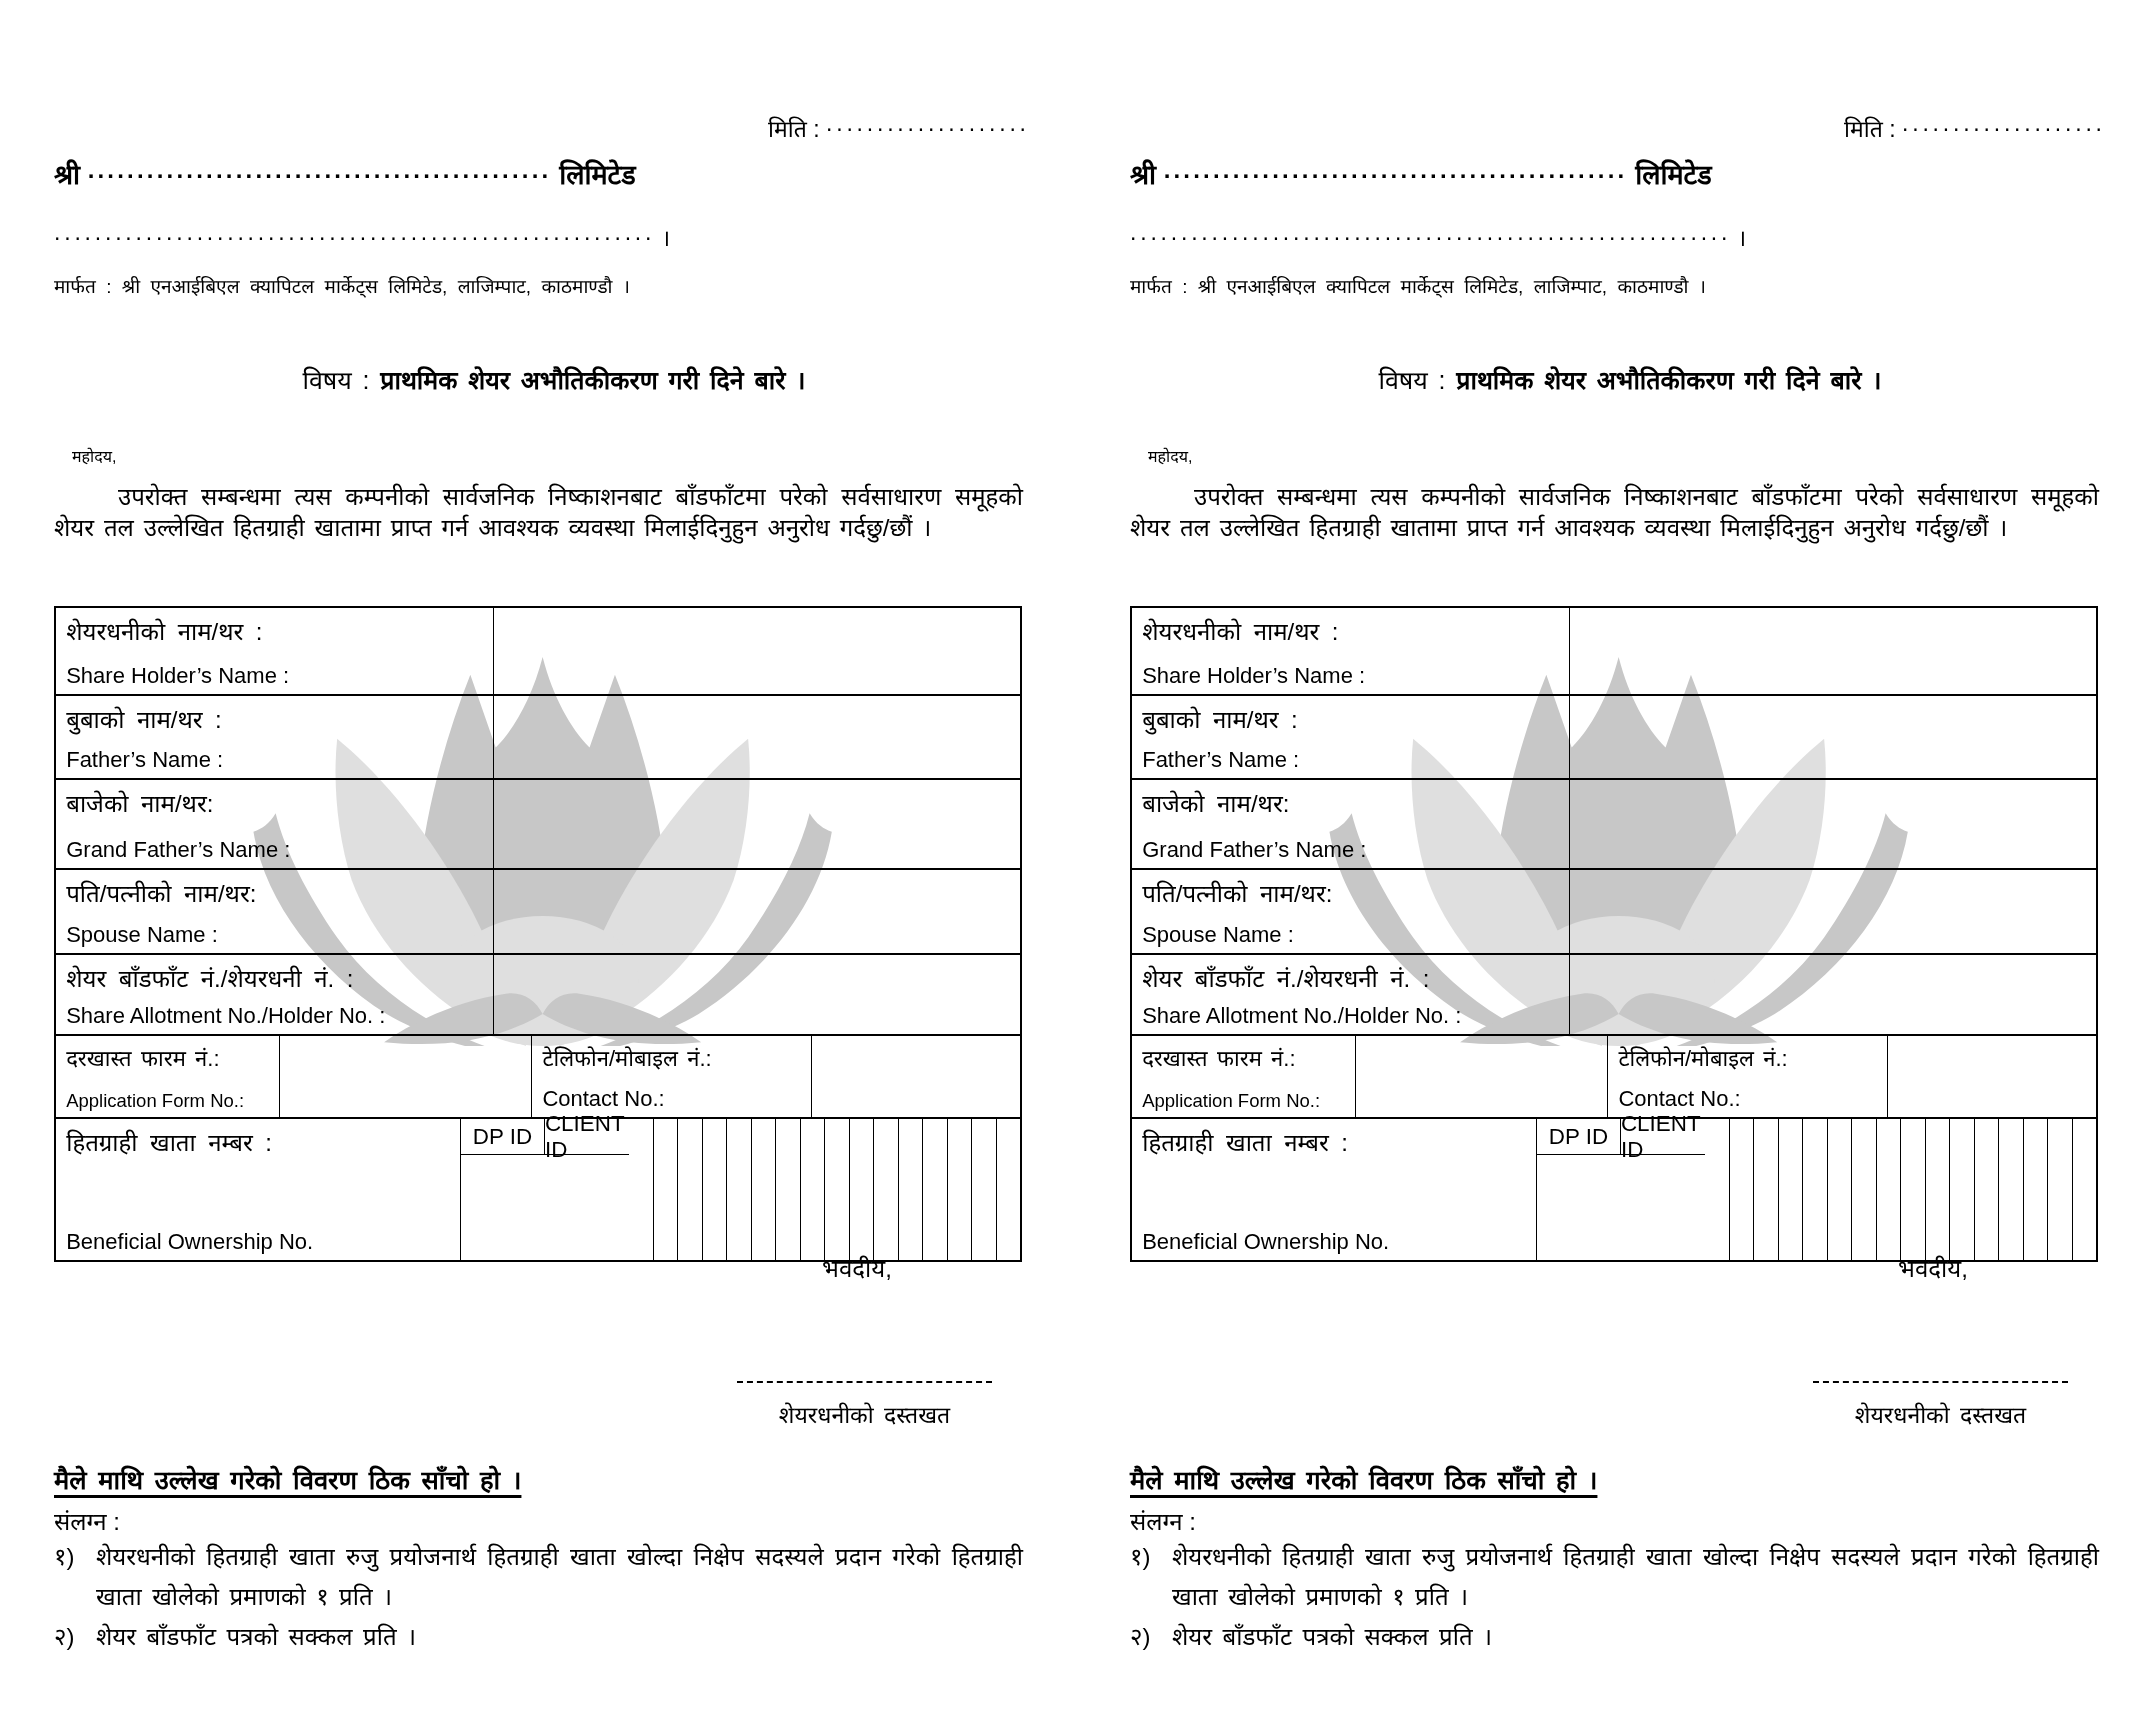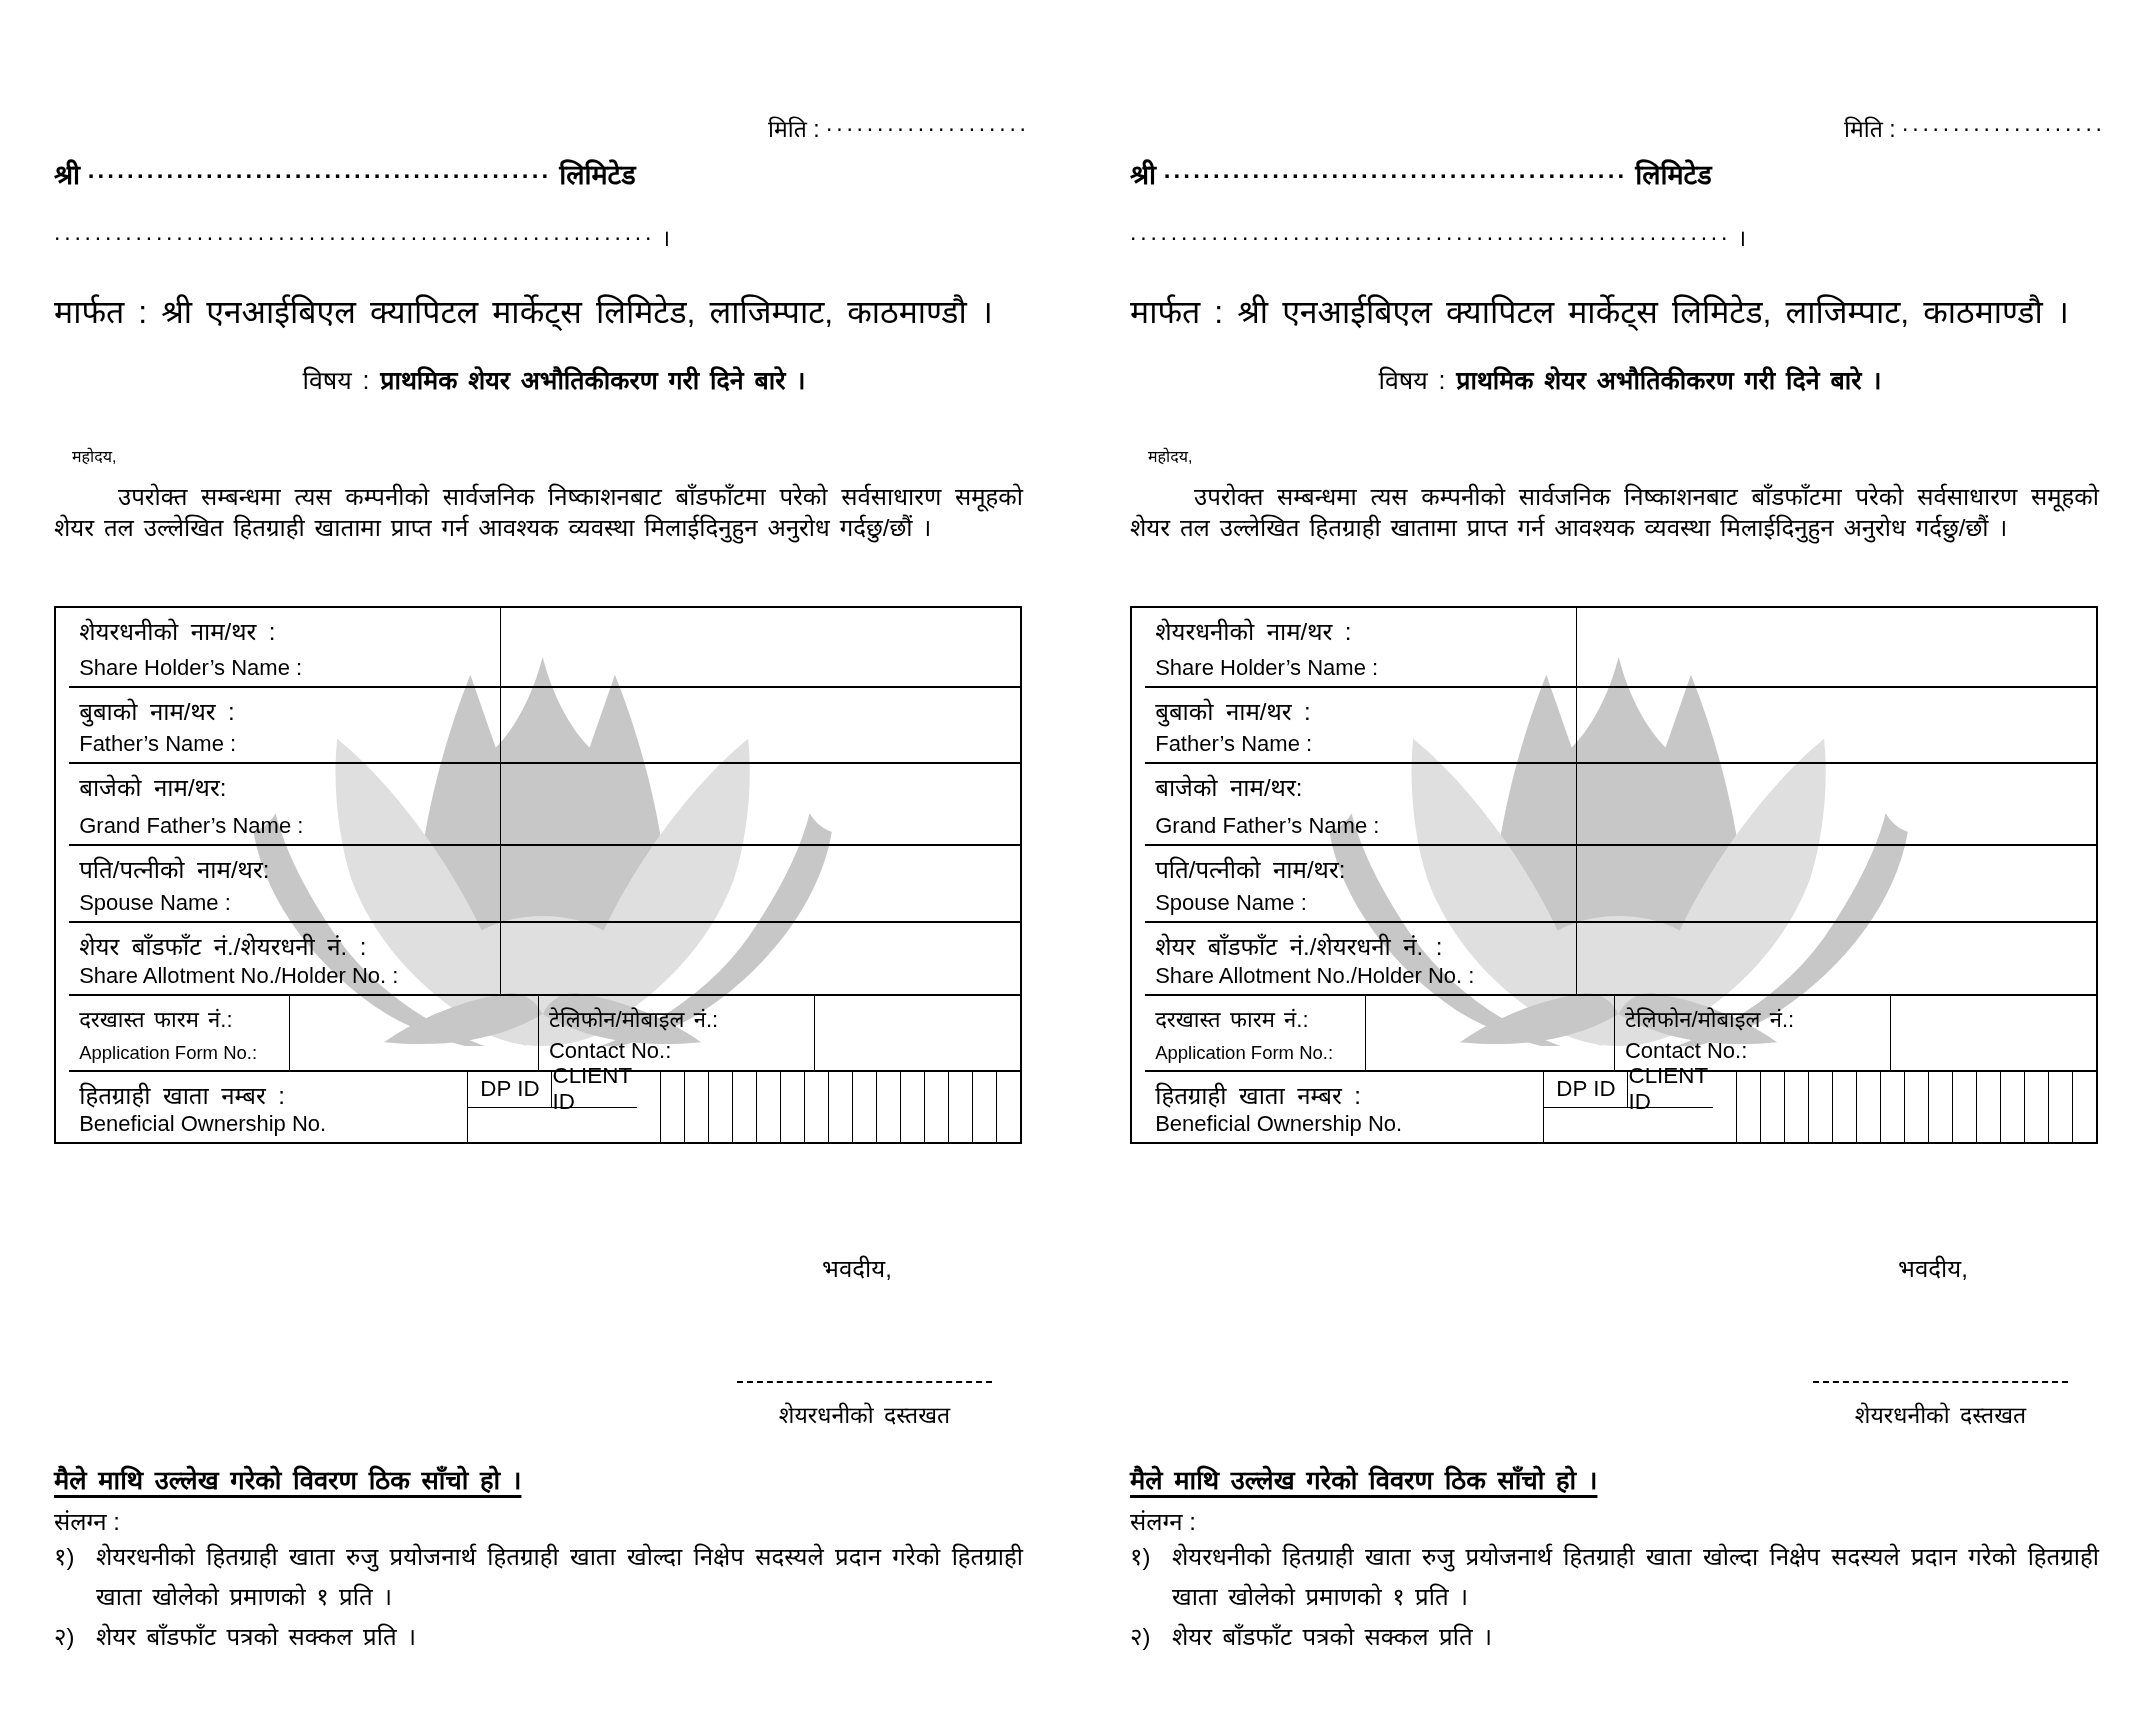--- a/index.html
+++ b/index.html
@@ -13,28 +13,28 @@
   .form.left  { left:0; }
   .form.right { left:1076px; }
 
   
   .date-line { position:absolute; top:110px; right:49px; font-size:23px; white-space:nowrap; }
   .date-dots { display:inline-block; width:200px; overflow:hidden; white-space:nowrap; letter-spacing:3.8px; vertical-align:baseline; }
   .to-line { position:absolute; top:155px; left:54px; font-size:27px; font-weight:bold; white-space:nowrap; }
   .to-dots { display:inline-block; width:464px; overflow:hidden; white-space:nowrap; letter-spacing:3.2px; font-size:24px; vertical-align:baseline; }
   .addr-line { position:absolute; top:219px; left:54px; font-size:23px; white-space:nowrap; }
   .addr-dots { display:inline-block; width:601px; overflow:hidden; white-space:nowrap; letter-spacing:3.8px; vertical-align:baseline; }
-  .via-line { position:absolute; top:289px; left:54px; width:968px; font-size:32px; word-spacing:5.1px; white-space:nowrap; }
+  .via-line { position:absolute; top:273px; left:54px; width:968px; font-size:19px; word-spacing:5.1px; white-space:nowrap; }
   .subject-line { position:absolute; top:362px; left:70px; width:968px; text-align:center; font-size:25px; word-spacing:3.8px; }
   .subject-line b { font-weight:bold; }
   .salutation { position:absolute; top:445px; left:72px; font-size:16px; }
   .body-para { position:absolute; top:481px; left:54px; width:969px; font-size:24px; line-height:31px; text-align:justify; text-indent:64px; word-spacing:3.2px; }
 
   
-  .details-table { position:absolute; top:606px; left:54px; width:968px; height:538px; border:2.6px solid #000; display:flex; flex-direction:column; z-index:2; background:transparent;padding-left:13px; }
+  .details-table { position:absolute; top:606px; left:54px; width:968px; height:656px; border:2.6px solid #000; display:flex; flex-direction:column; z-index:2; background:transparent; }
   .t-row { display:flex; border-bottom:2.6px solid #000; }
   .t-row:last-child { border-bottom:none; }
   .r1{height:88px}.r2{height:84px}.r3{height:90px}.r4{height:85px}.r5{height:81px}.r6{height:83px}.r7{flex:1}
   .cell { padding:6.4px 5.1px 5.1px 10.2px; display:flex; flex-direction:column; justify-content:space-between; }
   .lbl { width:45.4%; border-right:1.9px solid #000; }
   .val { flex:1; }
   .np { font-size:24px; word-spacing:5.8px; white-space:nowrap; }
   .en { font-size:22px; white-space:nowrap; }
   .np-s { font-size:22px; word-spacing:3.2px; white-space:nowrap; }
   .en-s { font-size:18.5px; white-space:nowrap; }

